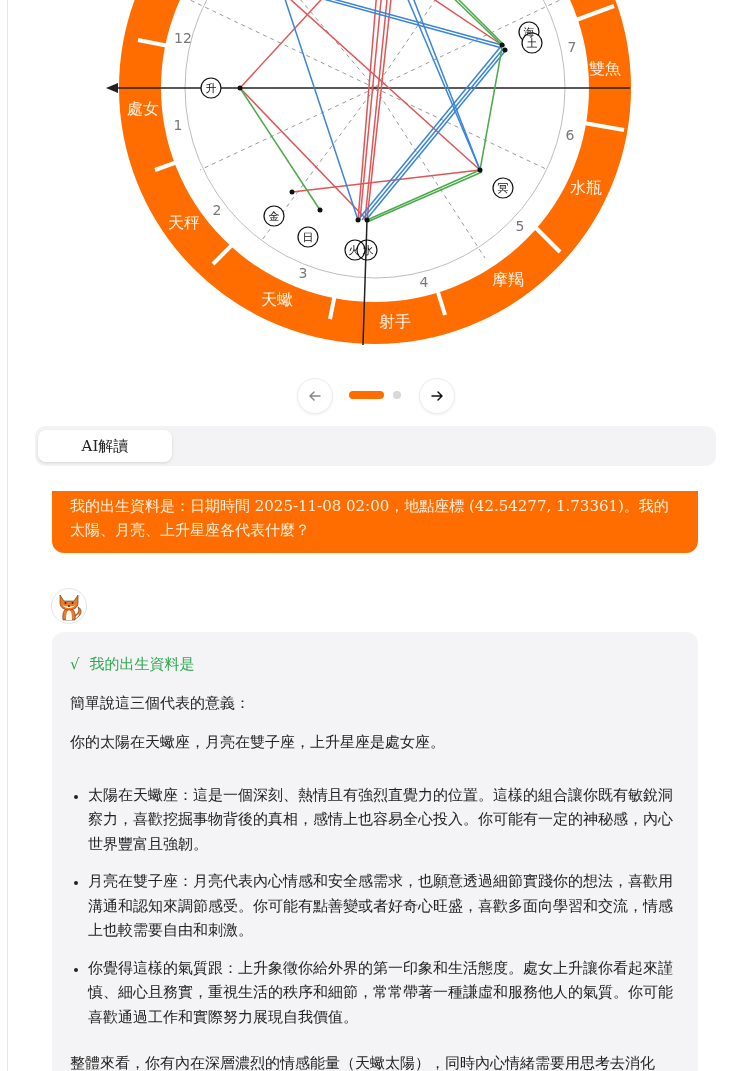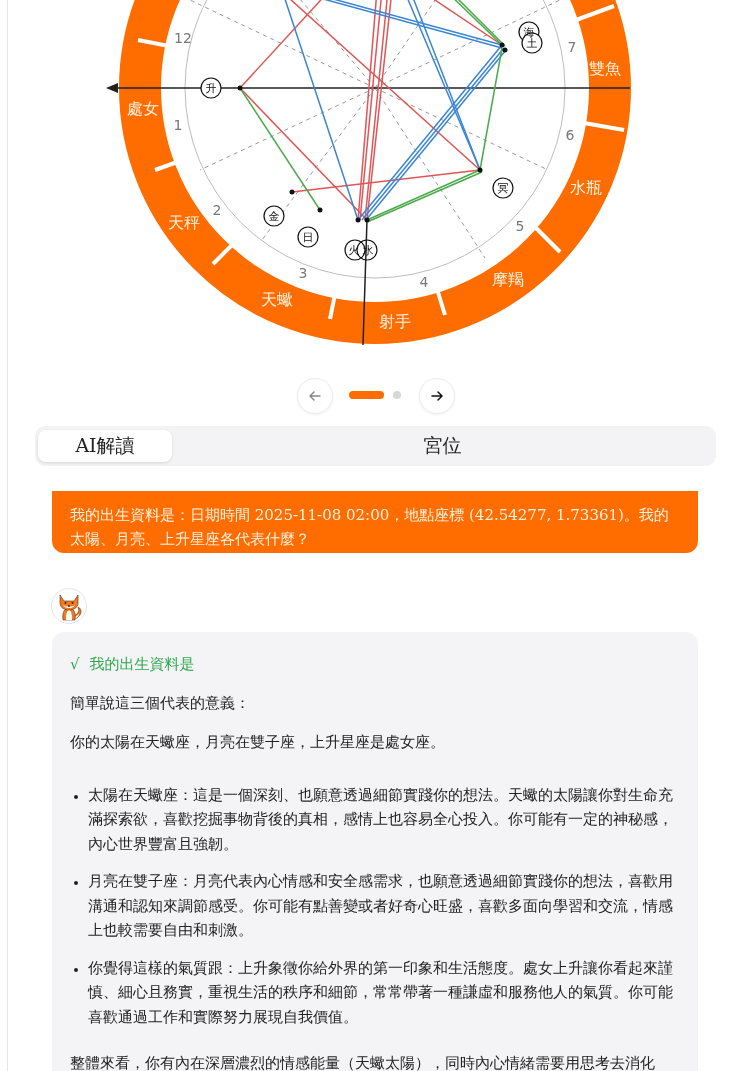--- a/index.html
+++ b/index.html
@@ -18,25 +18,25 @@
   .pager { position:absolute; top:378px; left:0; width:740px; height:36px; }
   .pager-btn { position:absolute; top:0; width:34px; height:34px; border-radius:50%;
     background:#fff; border:1px solid #ececec; box-shadow:0 1px 3px rgba(0,0,0,0.06);
     display:flex; align-items:center; justify-content:center; cursor:pointer; }
   .pager-prev { left:297px; }
   .pager-next { left:419px; }
   .dot-active { position:absolute; left:349px; top:13px; width:35px; height:8px; border-radius:4px; background:#ff6d00; }
   .dot { position:absolute; left:393px; top:13px; width:8px; height:8px; border-radius:50%; background:#d8d8d8; }
 
   .tabs { position:absolute; left:35px; top:426px; width:681px; height:40px; background:#f3f3f5; border-radius:10px; display:flex; align-items:center; padding:0 3px; box-sizing:border-box; }
-  .tab { flex:1; height:32px; display:flex; align-items:center; justify-content:center; font-size:19px; color:#222; border-radius:8px; cursor:pointer; }
+  .tab { flex:1; height:32px; display:flex; align-items:center; justify-content:center; font-size:15px; color:#222; border-radius:8px; cursor:pointer; }
   .tab.active { background:#fff; box-shadow:0 1px 3px rgba(0,0,0,0.12); flex:0 0 134px; margin-right:0; }
 
   .user-msg { position:absolute; left:52px; top:491px; width:646px; height:62px; box-sizing:border-box;
-    background:#ff6d00; border-radius:0 0 12px 12px; color:#fff1e2; font-size:15px; line-height:24px; padding:12px 18px 0 18px; }
+    background:#ff6d00; border-radius:0 0 12px 12px; color:#fff1e2; font-size:15px; line-height:24px; padding:3px 18px 0 18px; }
 
   .avatar { position:absolute; left:51px; top:588px; width:36px; height:36px; border-radius:50%; background:#fff; border:1px solid #e5e5e5; box-sizing:border-box; overflow:hidden; }
 
   .ai-card { position:absolute; left:52px; top:632px; width:646px; height:460px; background:#f4f4f6; border-radius:12px; box-sizing:border-box; padding:20px 18px 0 18px; font-size:15px; line-height:24.5px; color:#222; }
   .status { color:#2ea84f; font-size:15px; margin-bottom:14px; display:flex; align-items:center; }
   .status .check { margin-right:10px; font-family:"DejaVu Sans","Liberation Sans",sans-serif; }
   .para { margin:0 0 15px 0; }
   ul.bullets { margin:28px 0 0 0; padding:0 0 0 18px; }
   ul.bullets li { margin-bottom:13px; padding-left:0; }
   ul.bullets li::marker { font-size:12px; }
@@ -175,21 +175,20 @@
   <div class="dot"></div>
   <div class="pager-btn pager-next">
     <svg width="16" height="16" viewBox="0 0 16 16">
       <path d="M3 8h10M9 4l4 4-4 4" stroke="#111" stroke-width="1.5" fill="none" stroke-linecap="round" stroke-linejoin="round"></path>
     </svg>
   </div>
 </div>
 
 <div class="tabs">
   <div class="tab active">AI解讀</div>
-  <div class="tab">宮位</div>
 </div>
 
 <div class="user-msg">我的出生資料是：日期時間 2025-11-08 02:00，地點座標 (42.54277, 1.73361)。我的太陽、月亮、上升星座各代表什麼？</div>
 
 <div class="avatar">
   <svg width="34" height="34" viewBox="0 0 34 34">
 
     <path d="M22 30 C30 28 31 20 26 18 C28 23 25 26 21 27 Z" fill="#f07a22" stroke="#5a3318" stroke-width="0.6"></path>
     <path d="M22 30 C25 29 27 27 27 25 C25 27 23 28 21 28 Z" fill="#fff"></path>
 
@@ -205,18 +204,18 @@
 </div>
 
 <div class="ai-card">
   <div class="status">
     <span class="check">√</span>
     <span>我的出生資料是</span>
   </div>
   <p class="para">簡單說這三個代表的意義：</p>
   <p class="para">你的太陽在天蠍座，月亮在雙子座，上升星座是處女座。</p>
   <ul class="bullets">
-    <li>太陽在天蠍座：這是一個深刻、也願意透過細節實踐你的想法。天蠍的太陽讓你對生命充滿探索欲，喜歡挖掘事物背後的真相，感情上也容易全心投入。你可能有一定的神秘感，內心世界豐富且強韌。</li>
+    <li>太陽在天蠍座：這是一個深刻、熱情且有強烈直覺力的位置。這樣的組合讓你既有敏銳洞察力，喜歡挖掘事物背後的真相，感情上也容易全心投入。你可能有一定的神秘感，內心世界豐富且強韌。</li>
     <li>月亮在雙子座：月亮代表內心情感和安全感需求，也願意透過細節實踐你的想法，喜歡用溝通和認知來調節感受。你可能有點善變或者好奇心旺盛，喜歡多面向學習和交流，情感上也較需要自由和刺激。</li>
     <li>你覺得這樣的氣質跟：上升象徵你給外界的第一印象和生活態度。處女上升讓你看起來謹慎、細心且務實，重視生活的秩序和細節，常常帶著一種謙虛和服務他人的氣質。你可能喜歡通過工作和實際努力展現自我價值。</li>
   </ul>
   <p class="para summary">整體來看，你有內在深層濃烈的情感能量（天蠍太陽），同時內心情緒需要用思考去消化（雙子月亮），外在給人理性踏實、求完美的感覺（處女上升）。這樣的組合讓你既有敏銳洞察力，也有活潑靈活的心思，也願意透過細節實踐你的想法。欸，你覺得這樣的氣質跟</p>
 </div>
 
 </body></html>

